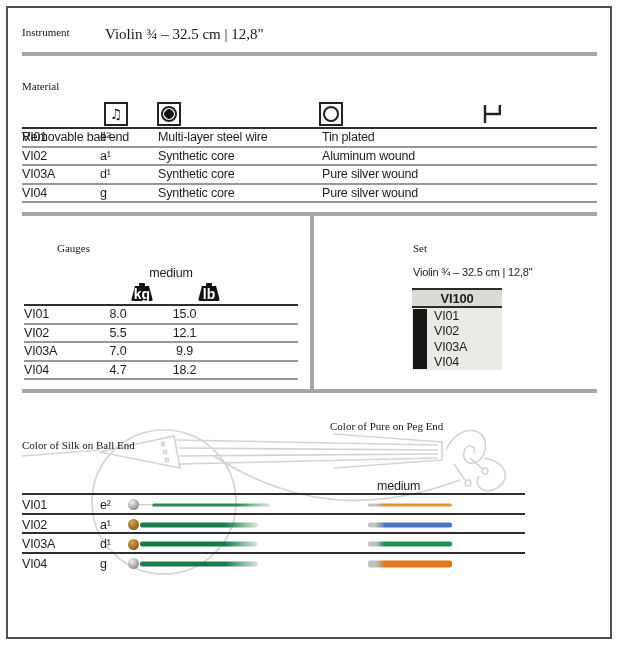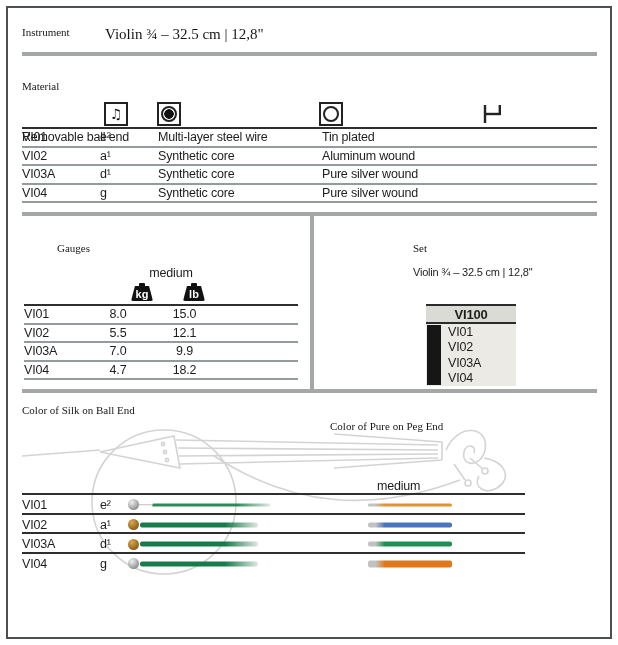--- a/index.html
+++ b/index.html
@@ -28,21 +28,21 @@
   .mat .trow{grid-template-columns:78px 58px 164px 104px 1fr;}
   .gau .trow{grid-template-columns:60px 68px 65px;}
   .gau .num{text-align:center;}
 
   
   .weight{position:absolute;width:22px;height:18px;}
   .weight .knob{position:absolute;left:8px;top:0;width:6px;height:4px;background:#111;border-radius:1px;}
   .weight .body{position:absolute;left:0;top:3px;width:22px;height:15px;background:#111;
                 clip-path:polygon(18% 0,82% 0,100% 100%,0 100%);border-radius:2px;
                 display:flex;align-items:center;justify-content:center;}
-  .weight .body b{color:#fff;font-size:11px;font-weight:bold;letter-spacing:0;}
+  .weight .body b{color:#fff;font-size:14px;font-weight:bold;letter-spacing:0;}
 
   
   .setbox{position:absolute;border-top:2px solid #2b2b2b;}
   .setbox .hdr{height:16px;background:#dbdbd6;border-bottom:2px solid #2b2b2b;
                display:flex;align-items:center;justify-content:center;
                font-weight:bold;font-size:13px;letter-spacing:-0.2px;}
   .setbox .bod{position:relative;background:#ebeae5;}
   .setbox .blackbar{position:absolute;left:1px;top:1px;bottom:1px;width:14px;background:#161616;}
   .setbox .item{height:15.5px;display:flex;align-items:center;padding-left:22px;
                 font-size:12.5px;letter-spacing:-0.2px;}
@@ -127,21 +127,21 @@
 
   <div class="abs h-serif" style="left:24px;top:242px;margin-left:33px;">Gauges</div>
   <div class="abs t12" style="left:121px;top:266px;width:100px;text-align:center;">medium</div>
 
   <div class="weight" style="left:131px;top:283px;">
     <span class="knob"></span>
     <span class="body">
         <b>kg</b>
       </span>
   </div>
-  <div class="weight" style="left:183px;top:283px;">
+  <div class="weight" style="left:198px;top:283px;">
     <span class="knob"></span>
     <span class="body">
         <b>lb</b>
       </span>
   </div>
 
   <div class="tbl gau" style="left:24px;top:304px;width:274px;" id="gauges-table">
   <div class="trow">
     <span class="code">VI01</span>
     <span class="num kg">8.0</span>
@@ -162,21 +162,21 @@
 
   <div class="trow">
     <span class="code">VI04</span>
     <span class="num kg">4.7</span>
     <span class="num lb">18.2</span>
   </div>
 </div>
 
   <div class="abs h-serif" style="left:413px;top:242px;text-align:right;">Set</div>
   <div class="abs" style="left:413px;top:266px;font-size:11px;letter-spacing:-0.2px;">Violin ¾ – 32.5 cm | 12,8"</div>
-  <div class="setbox" style="left:412px;top:304px;width:90px;margin-left:14px;">
+  <div class="setbox" style="left:412px;top:288px;width:90px;">
     <div class="hdr">VI100</div>
     <div class="bod" id="set-items">
       <div class="blackbar"></div>
     <div class="item">VI01</div>
         <div class="item">VI02</div>
         <div class="item">VI03A</div>
         <div class="item">VI04</div>
       </div>
   </div>
 
@@ -197,21 +197,21 @@
       <path d="M166,58 L424,52"></path>
       <path d="M320,28 L428,36 M320,62 L428,54 M428,36 L428,54"></path>
       <path d="M432,44 C444,16 476,20 471,44 C467,62 447,61 450,46 C452,37 463,39 460,47"></path>
       <path d="M440,58 l11,16 M456,52 l13,11"></path>
       <circle cx="454" cy="77" r="3"></circle>
         <circle cx="471" cy="65" r="3"></circle>
       <path d="M470,52 C492,56 498,72 483,82 C471,89 459,81 465,70"></path>
     </g>
   </svg>
 
-  <div class="abs h-serif" style="left:22px;top:404px;">Color of Silk on Ball End</div>
+  <div class="abs h-serif" style="left:22px;top:439px;">Color of Silk on Ball End</div>
   <div class="abs h-serif" style="left:330px;top:420px;">Color of Pure on Peg End</div>
   <div class="abs t12" style="left:377px;top:479px;">medium</div>
   <div id="silk-table" class="abs" style="left:0;top:0;">
   <div class="silkrow" style="top: 493px;">
     <span class="code">VI01</span>
     <span class="pitch">e²</span>
     <span class="ballasm">
       <i class="ball silver"></i>
       <i class="bsilk" style="height: 3px; left: 24px; width: 118px; background: linear-gradient(90deg, rgb(47, 138, 88) 0px, rgb(47, 138, 88) 72%, rgba(160, 190, 170, 0.35) 100%);"></i>
     <i style="position: absolute; left: 11px; top: 50%; transform: translateY(-50%); width: 14px; height: 1.5px; background: rgb(201, 185, 180);"></i>

